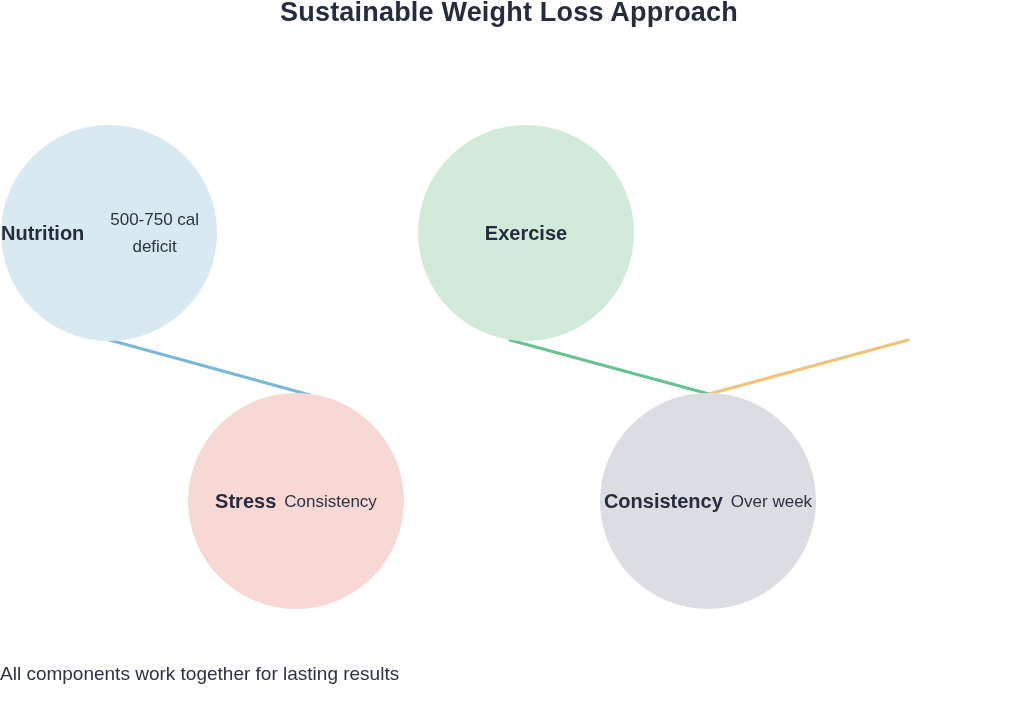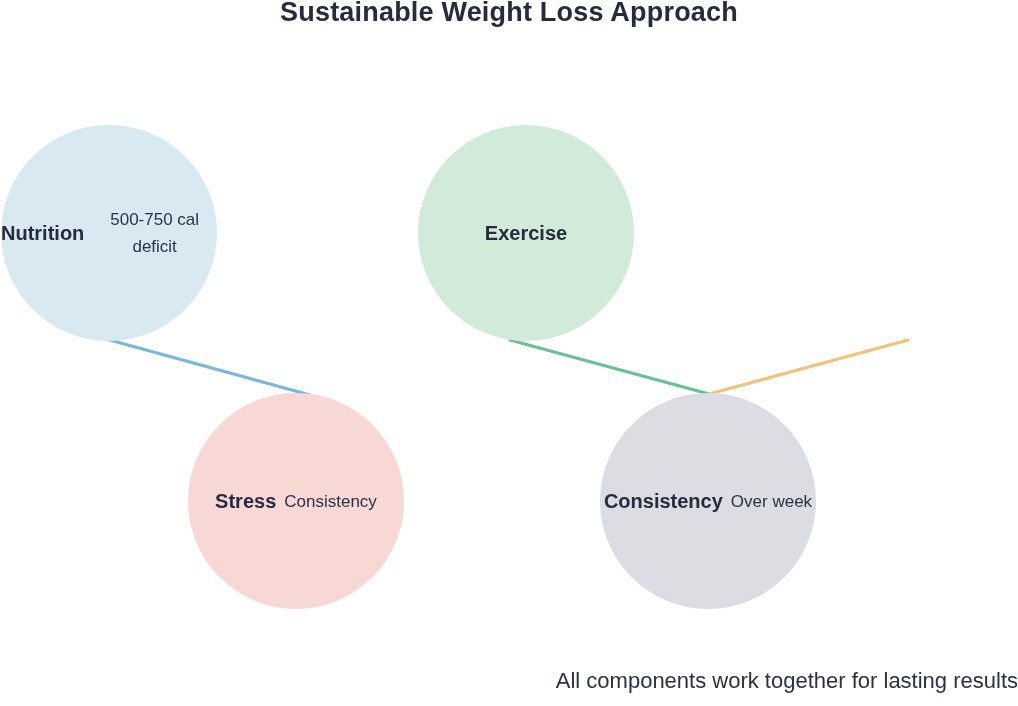--- a/index.html
+++ b/index.html
@@ -59,24 +59,24 @@
   .node-sublabel {
     font-size: 17px;
     line-height: 27px;
     font-weight: normal;
     color: #2c3243;
     margin-left: 8px;
   }
   .footer {
     position: absolute;
     left: 0;
-    bottom: 13px;
+    bottom: 20px;
     width: 100%;
-    text-align: right;
-    font-size: 22px;
+    text-align: left;
+    font-size: 19px;
     line-height: 24px;
     color: #2c3243;
   }
 </style>
 </head>
 <body>
 
 <div class="canvas">
   <h1 class="title">Sustainable Weight Loss Approach</h1>
   <svg class="edges" width="1018" height="706" viewBox="0 0 1018 706" xmlns="http://www.w3.org/2000/svg">

